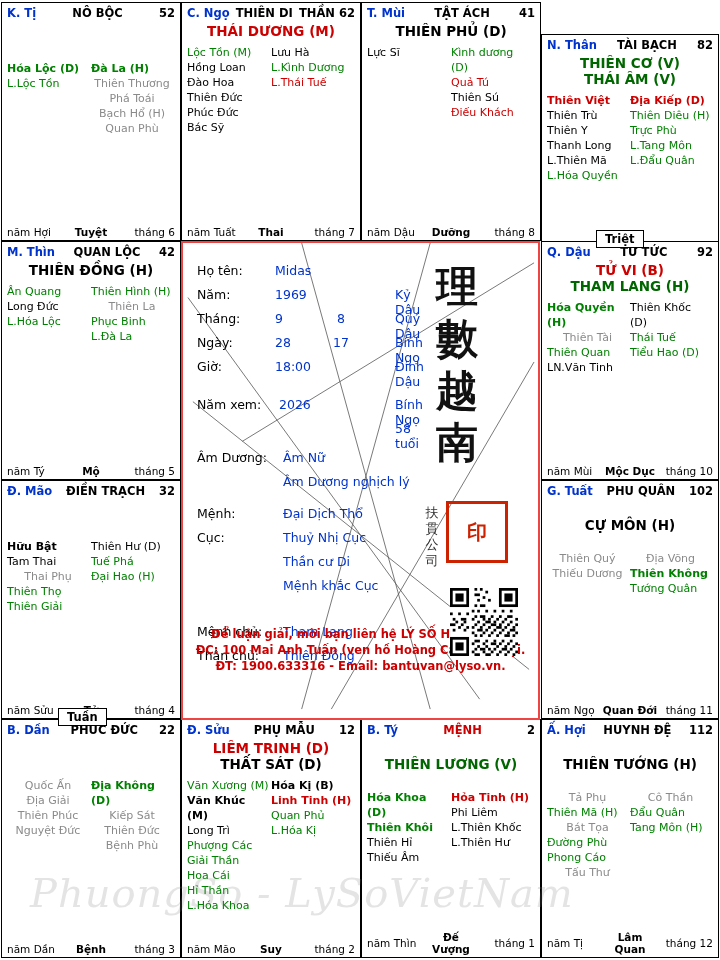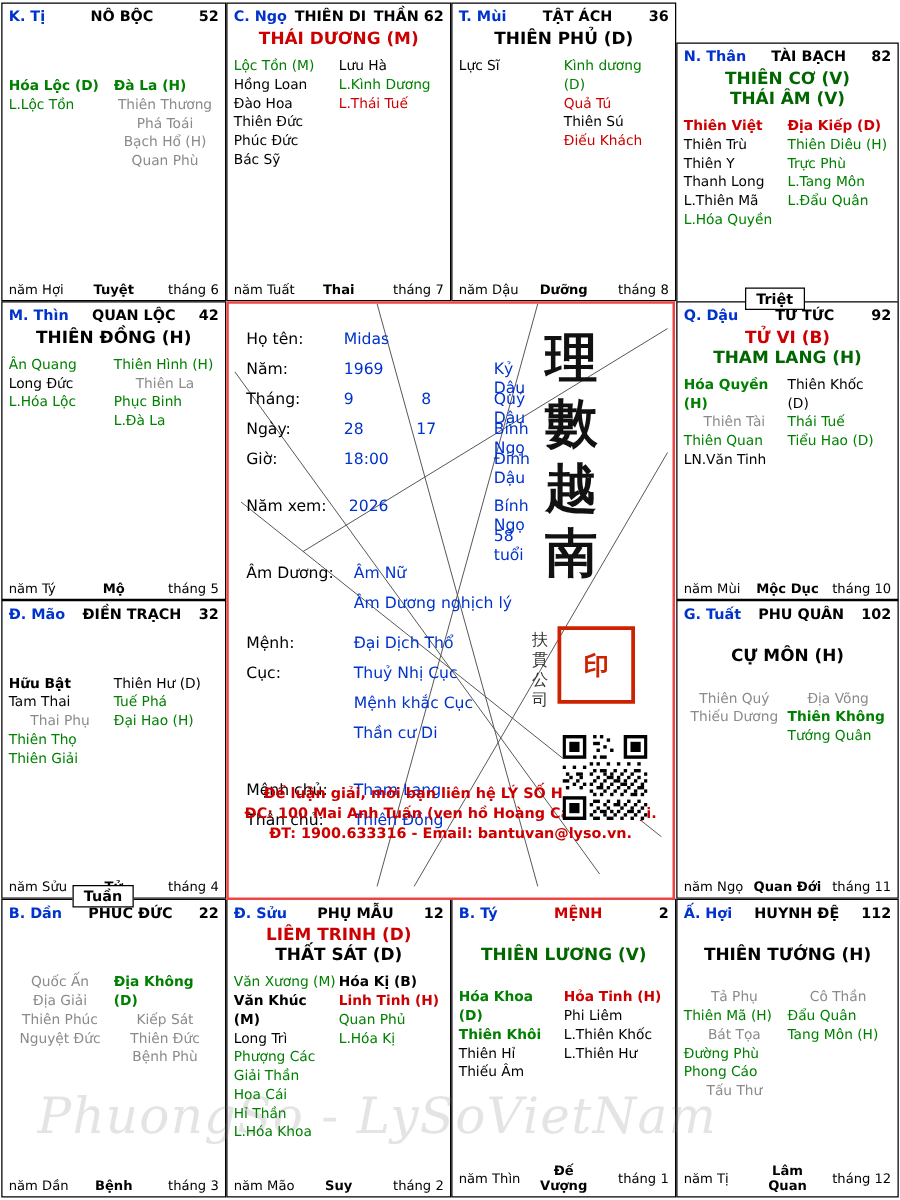--- a/index.html
+++ b/index.html
@@ -196,21 +196,21 @@
       <span class="f-left">năm Tuất</span>
       <span class="f-mid">Thai</span>
       <span class="f-right">tháng 7</span>
     </div>
   </div>
 
   <div class="cell" style="left:361px; top:2px; width:180px; height:239px;">
     <div class="cell-hdr">
       <span class="hdr-chi">T. Mùi</span>
       <span class="hdr-cung">TẬT ÁCH</span>
-      <span class="hdr-num">36</span>
+      <span class="hdr-num">41</span>
     </div>
     <div class="chinh-tinh">
       <div class="ct-black">THIÊN PHỦ (D)</div>
     </div>
     <div class="stars" style="top:42px;">
       <div class="starcol">
         <div class="s-black">Lực Sĩ</div>
       </div>
       <div class="starcol right">
         <div class="s-green">Kình dương (D)</div>
@@ -557,25 +557,25 @@
       <div class="inforow">
         <span class="infolabel" style="width:86px;">Mệnh:</span>
         <span class="infoval">Đại Dịch Thổ</span>
       </div>
       <div class="inforow">
         <span class="infolabel" style="width:86px;">Cục:</span>
         <span class="infoval">Thuỷ Nhị Cục</span>
       </div>
       <div class="inforow">
         <span class="infolabel" style="width:86px;"></span>
+        <span class="infoval">Thần cư Di</span>
+      </div>
+      <div class="inforow">
+        <span class="infolabel" style="width:86px;"></span>
         <span class="infoval">Mệnh khắc Cục</span>
-      </div>
-      <div class="inforow">
-        <span class="infolabel" style="width:86px;"></span>
-        <span class="infoval">Thần cư Di</span>
       </div>
       <div style="height:22px;"></div>
       <div class="inforow">
         <span class="infolabel" style="width:86px;">Mệnh chủ:</span>
         <span class="infoval">Tham Lang</span>
       </div>
       <div class="inforow">
         <span class="infolabel" style="width:86px;">Thân chủ:</span>
         <span class="infoval">Thiên Đồng</span>
       </div>

